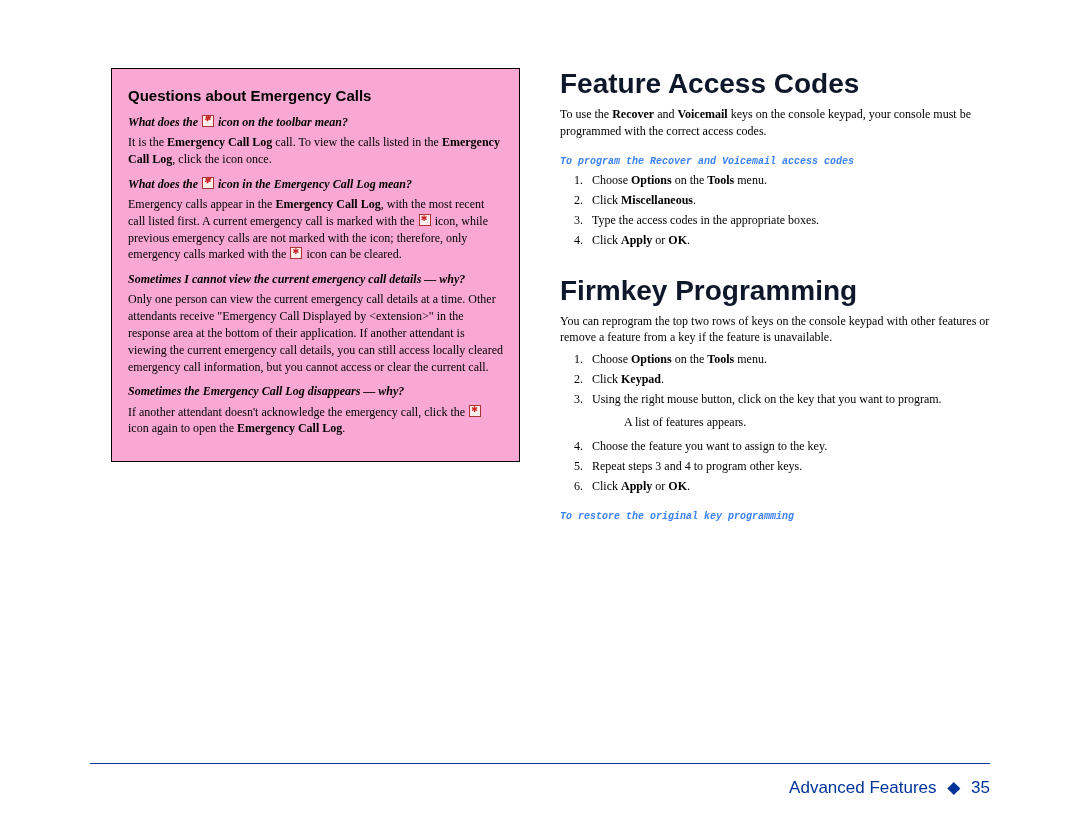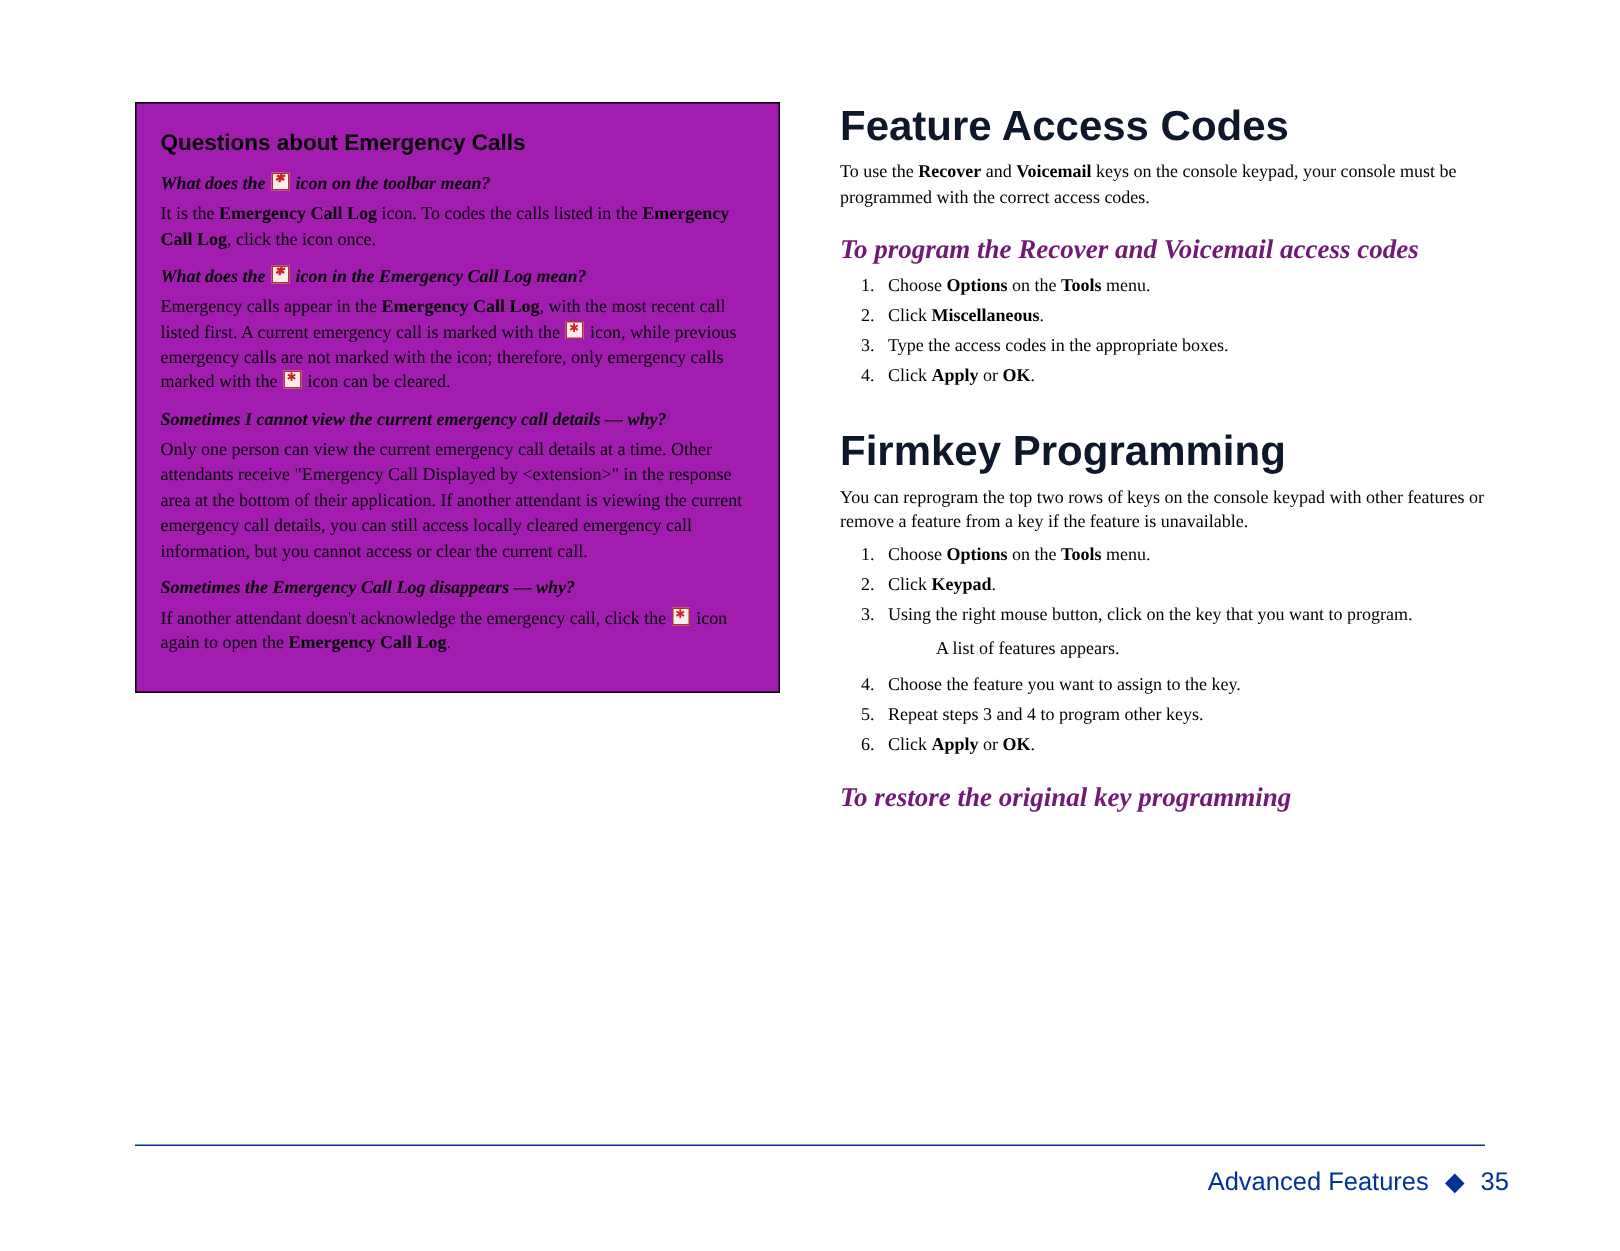--- a/index.html
+++ b/index.html
@@ -18,23 +18,24 @@
   .columns {
     display: flex;
     gap: 40px;
     height: 680px;
   }
   .col {
     flex: 1 1 0;
     min-width: 0;
   }
   .faq-box {
-    background: #a21caf;
+    background: #f9a8d4;
     border: 1px solid #000;
     padding: 14px 16px 20px 16px;
+    margin-left: 21px;
   }
   .faq-title {
     font-family: Arial, Helvetica, sans-serif;
     font-weight: bold;
     font-size: 15px;
     margin: 4px 0 10px 0;
   }
   .faq-q {
     font-style: italic;
     font-weight: bold;
@@ -66,25 +67,25 @@
     top: -2px;
   }
   .section-title {
     font-family: Arial, Helvetica, sans-serif;
     font-weight: bold;
     color: #0f172a;
     font-size: 28px;
     margin: 0 0 6px 0;
   }
   .sub-title {
-    font-family: Liberation Serif, serif;
+    font-family: Liberation Mono, monospace;
     font-style: italic;
     font-weight: bold;
-    color: #701a75;
-    font-size: 18px;
+    color: #3b82f6;
+    font-size: 10px;
     margin: 16px 0 4px 0;
   }
   ol.steps {
     font-size: 12px;
     line-height: 1.5;
     margin: 4px 0 4px 0;
     padding-left: 26px;
   }
   ol.steps li {
     padding-left: 6px;
@@ -110,21 +111,21 @@
   }
   .rule {
     position: absolute;
     left: 90px;
     right: 90px;
     bottom: 70px;
     border-top: 1px solid #003399;
   }
   .footer {
     position: absolute;
-    right: 74px;
+    right: 90px;
     bottom: 36px;
     font-family: Arial, Helvetica, sans-serif;
     color: #003399;
     font-size: 17px;
   }
   .footer .diamond {
     margin: 0 6px;
   }
   b { font-weight: bold; }
 </style>
@@ -140,21 +141,21 @@
         <div class="faq-title">Questions about Emergency Calls</div>
 
         <p class="faq-q">
           <span>What does the</span>
           <span class="icon-star"></span>
           <span>icon on the toolbar mean?</span>
         </p>
         <p class="faq-a">
           <span>It is the</span>
           <b>Emergency Call Log</b>
-          <span>icon. To codes the calls listed in the</span>
+          <span>call. To view the calls listed in the</span>
           <b>Emergency Call Log</b><span>, click the icon once.</span>
         </p>
 
         <p class="faq-q">
           <span>What does the</span>
           <span class="icon-star"></span>
           <span>icon in the Emergency Call Log mean?</span>
         </p>
         <p class="faq-a">
           <span>Emergency calls appear in the</span>

